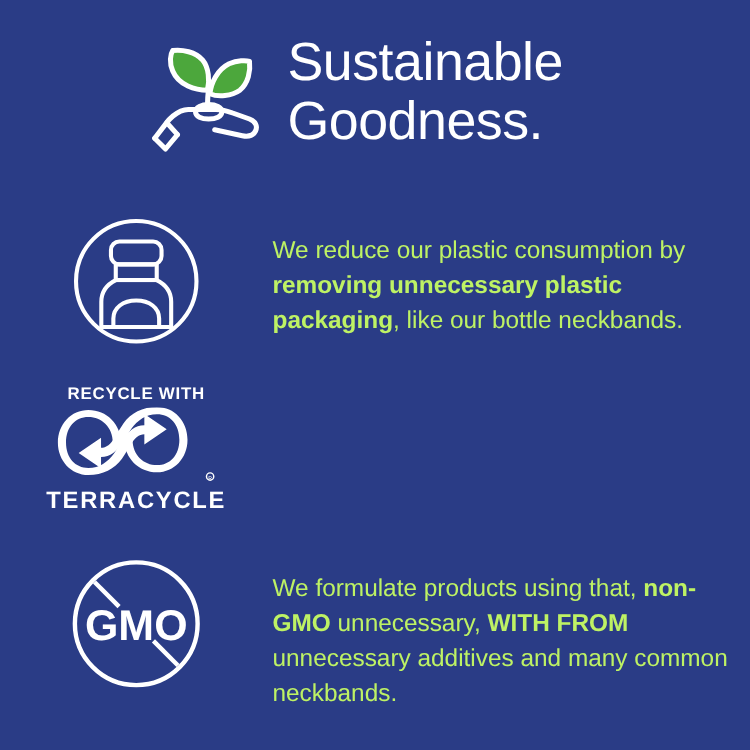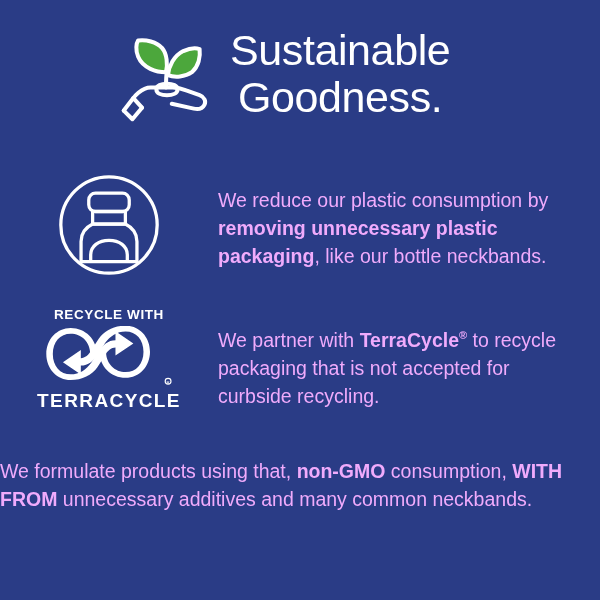--- a/index.html
+++ b/index.html
@@ -40,21 +40,21 @@
     margin-right: 16px;
     margin-top: 4px;
   }
   .header-title {
     color: #ffffff;
     font-size: 43px;
     line-height: 47px;
     font-weight: 400;
     letter-spacing: -0.4px;
   }
-  .header-title .l2 { display: block; text-align: center; }
+  .header-title .l2 { display: block; }
 
   
   .row {
     position: absolute;
     left: 0;
     width: 600px;
     display: flex;
     align-items: flex-start;
     box-sizing: border-box;
   }
@@ -66,21 +66,21 @@
     width: 218px;
     flex: 0 0 218px;
     display: flex;
     align-items: flex-start;
     justify-content: center;
     padding-top: 2px;
     box-sizing: border-box;
   }
   .text-cell {
     flex: 1 1 auto;
-    color: #f0abfc;
+    color: #bef264;
     font-size: 19.5px;
     line-height: 28px;
     font-weight: 400;
     padding-right: 14px;
     box-sizing: border-box;
   }
   .text-cell b { font-weight: 700; }
   .text-cell .sup {
     font-size: 11px;
     vertical-align: super;
@@ -186,24 +186,32 @@
                      L63 60 L41 45 L63 30 L63 40
                      C68 40 73 36 76 30 L85 16 C92 6 104 0 118 0 C135 0 148 14 148 32
                      C148 50 135 64 118 64 C100 64 86 50 86 32 Z" fill="#ffffff" transform="translate(-12,-2) scale(0.84) translate(0,2)"></path>
             <circle cx="131" cy="57" r="3" fill="none" stroke="#ffffff" stroke-width="1.2"></circle>
             <text x="131" y="59.6" font-family="'Liberation Sans', sans-serif" font-size="4.4" fill="#ffffff" text-anchor="middle">R</text>
           </svg>
         </div>
         <div class="tc-bottom">TERRACYCLE</div>
       </div>
     </div>
+  </div>
+
+  <div class="row row-3">
+    <div class="icon-cell">
+      <div>
+        <svg class="icon-svg" viewBox="0 0 110 110" width="108" height="108" aria-hidden="true">
+          <circle cx="55" cy="55" r="50" fill="none" stroke="#ffffff" stroke-width="3.6"></circle>
+
+          <line x1="21" y1="21" x2="41" y2="41" stroke="#ffffff" stroke-width="3.6" stroke-linecap="butt"></line>
+          <line x1="69" y1="69" x2="89" y2="89" stroke="#ffffff" stroke-width="3.6" stroke-linecap="butt"></line>
+          <text x="55" y="68" font-family="'Liberation Sans', sans-serif" font-size="35" font-weight="700" fill="#ffffff" text-anchor="middle">GMO</text>
+        </svg>
+      </div>
+    </div>
     <div class="text-cell">
-      <span>We partner with </span><b>TerraCycle</b><b class="sup">®</b><span> to recycle packaging that is not accepted for curbside recycling.</span>
-    </div>
-  </div>
-
-  <div class="row row-3">
-    <div class="text-cell">
-      <span>We formulate products using that, </span><b>non-GMO</b><span> consumption, </span><b>WITH FROM</b><span> unnecessary additives and many common neckbands.</span>
+      <span>We formulate products using that, </span><b>non-GMO</b><span> unnecessary, </span><b>WITH FROM</b><span> unnecessary additives and many common neckbands.</span>
     </div>
   </div>
 
 </div>
 
 </body></html>

